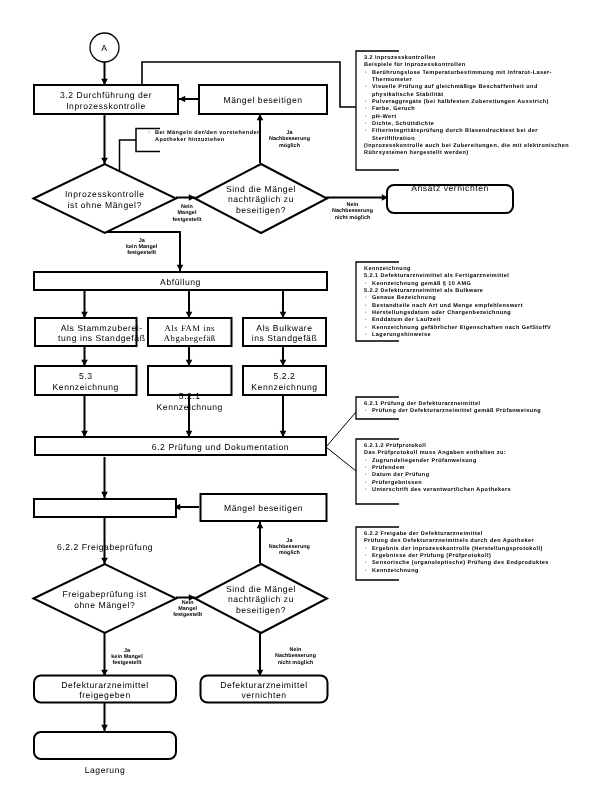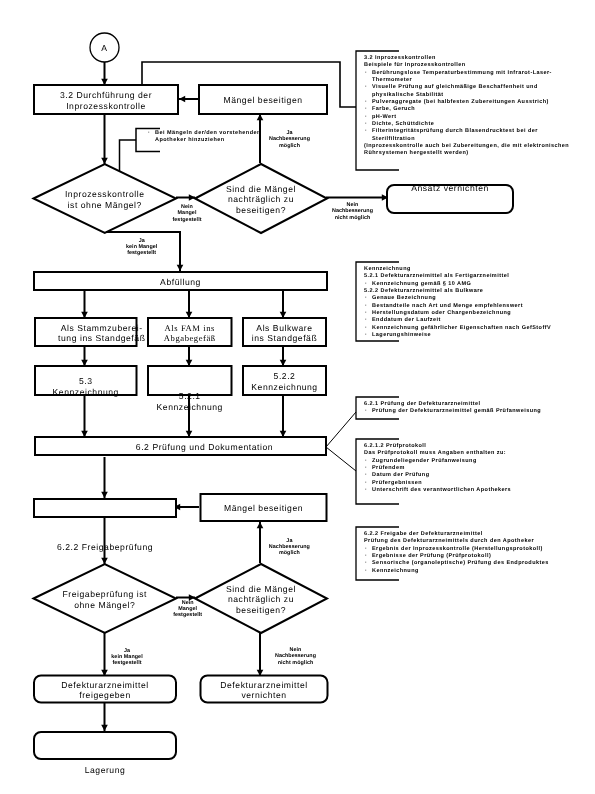--- a/index.html
+++ b/index.html
@@ -158,39 +158,39 @@
           <div>Als FAM ins</div>
           <div>Abgabegefäß</div>
         </div>
       </div>
       <div class="node" style="left: 242px; top: 317px; width: 85px; height: 30px;">
         <div class="lbl">
           <div>Als Bulkware</div>
           <div>ins Standgefäß</div>
         </div>
       </div>
-      <div class="node" style="left: 34px; top: 365px; width: 103.5px; height: 31px; align-items: flex-end;">
+      <div class="node" style="left: 34px; top: 365px; width: 103.5px; height: 31px;">
         <div class="lbl">
           <div>5.3</div>
           <div>Kennzeichnung</div>
         </div>
       </div>
       <div class="node" style="left: 147px; top: 365px; width: 85.5px; height: 31px; margin-top: 20px;">
         <div class="lbl">
           <div>5.2.1</div>
           <div>Kennzeichnung</div>
         </div>
       </div>
       <div class="node" style="left: 242px; top: 365px; width: 85px; height: 31px;">
         <div class="lbl">
           <div>5.2.2</div>
           <div>Kennzeichnung</div>
         </div>
       </div>
-      <div class="node" style="left: 36px; top: 436px; width: 337px; height: 20px;">
+      <div class="node" style="left: 52px; top: 436px; width: 337px; height: 20px;">
         <div class="lbl">
           <div>6.2 Prüfung und Dokumentation</div>
         </div>
       </div>
       <div class="node" style="left: 33px; top: 498px; width: 144px; height: 36px; margin-top: 30px;">
         <div class="lbl">
           <div>6.2.2 Freigabeprüfung</div>
         </div>
       </div>
       <div class="node" style="left: 199.5px; top: 493px; width: 128px; height: 29px;">

